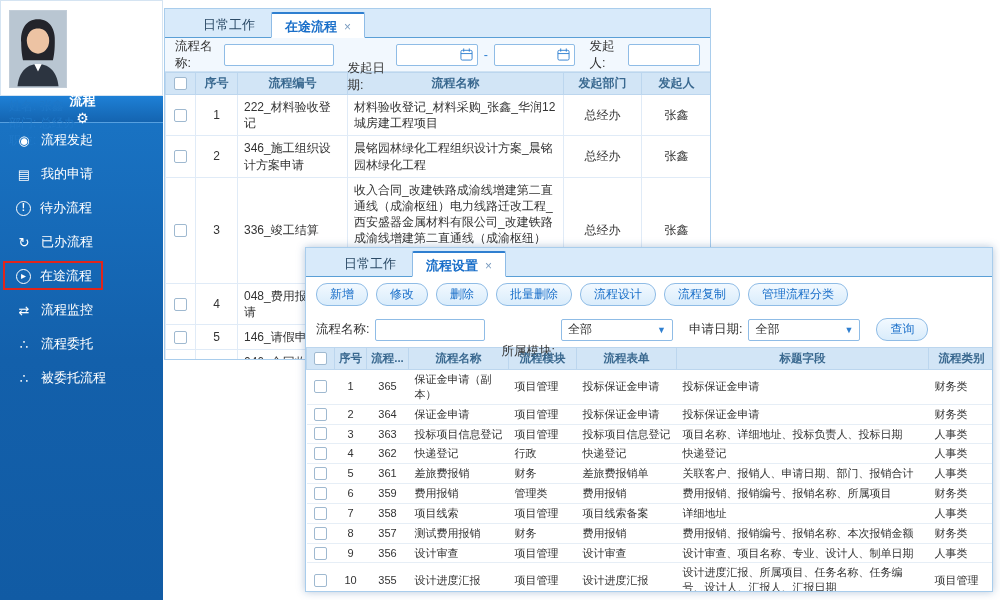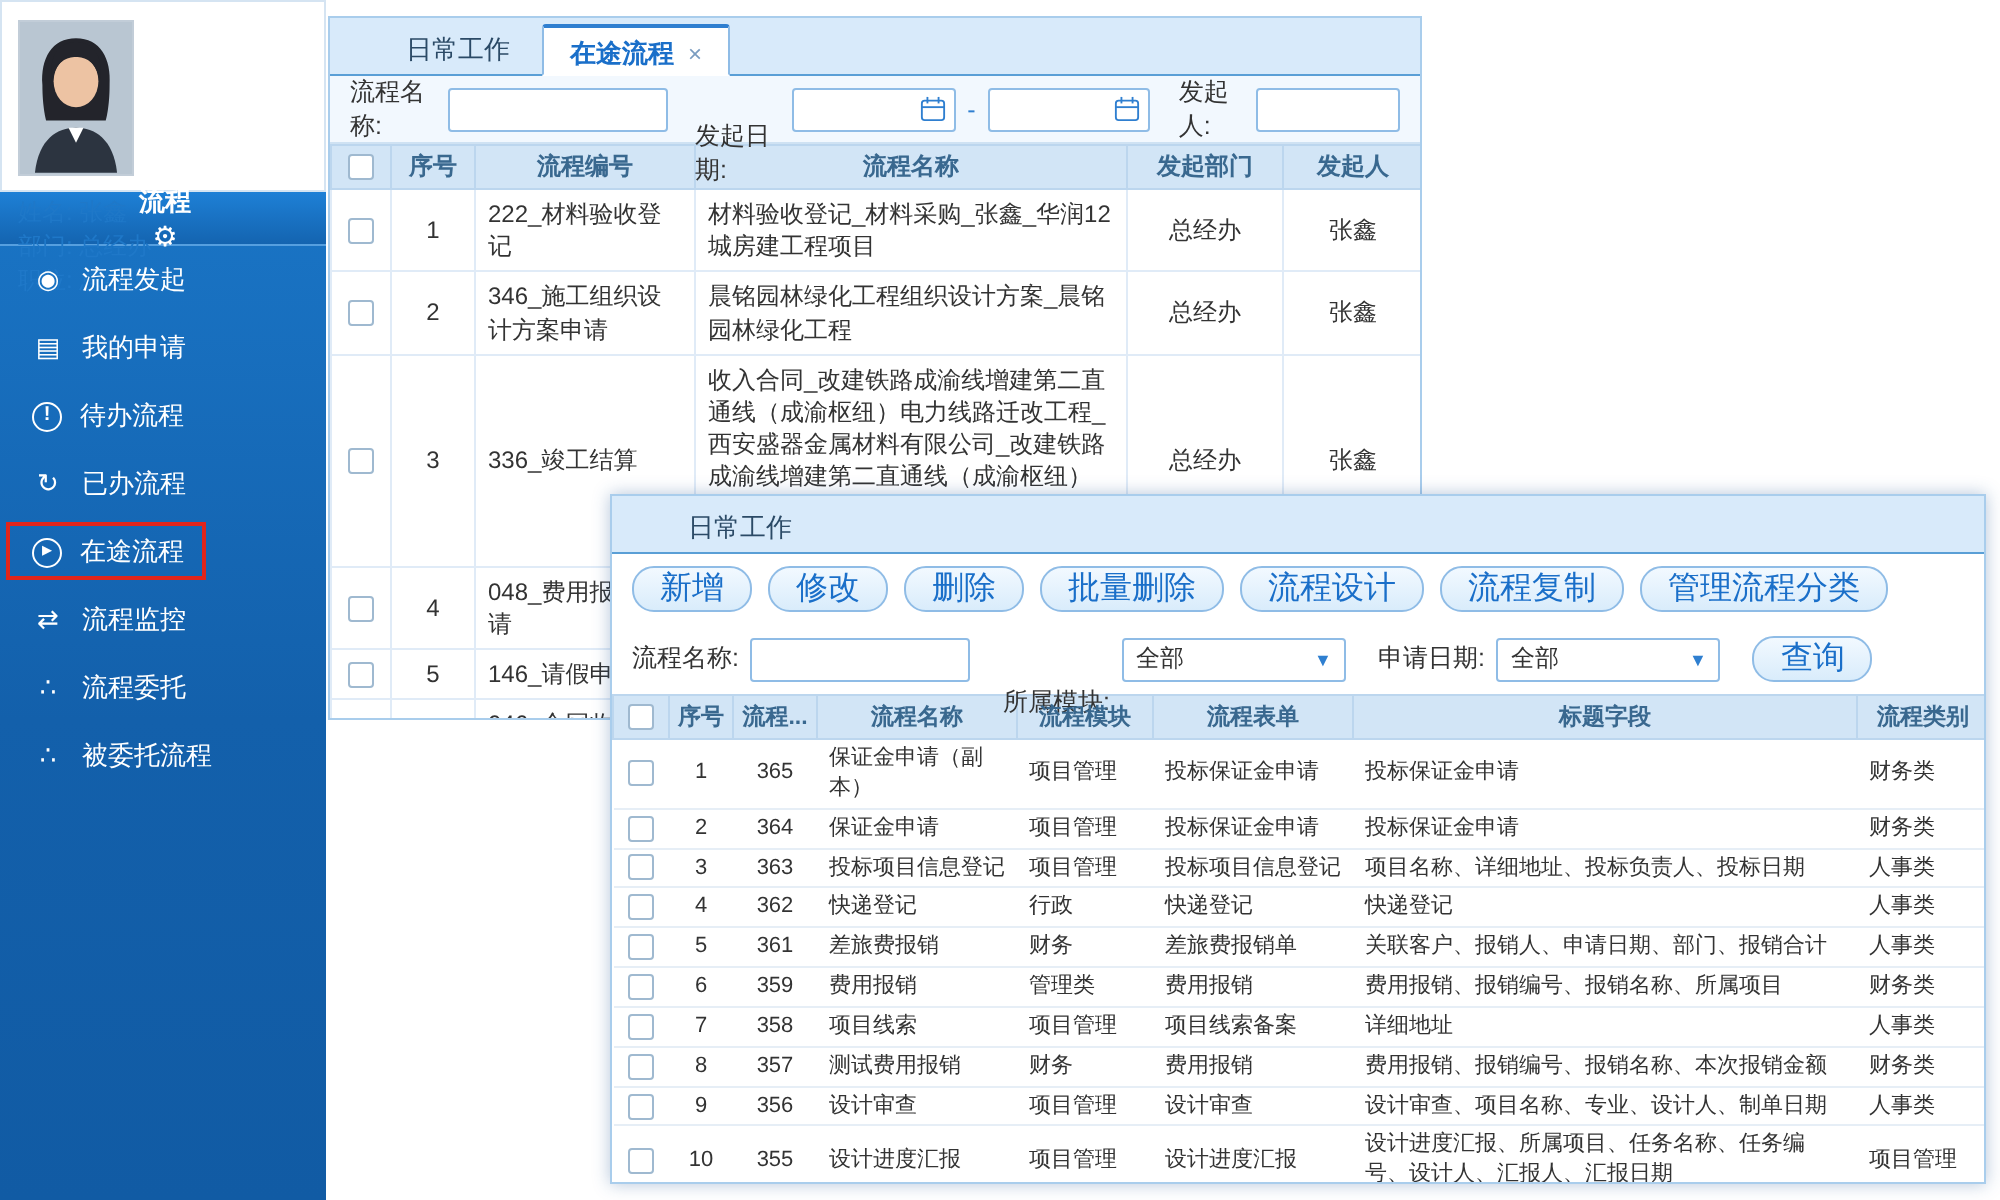--- a/index.html
+++ b/index.html
@@ -40,21 +40,21 @@
   .txt { height:22px; border:1px solid #8fbce6; border-radius:2px; padding:0 4px; font-size:12px; color:#333; outline:none; }
   .w110 { width:110px; } .w72 { width:72px; }
   .dateinput { display:inline-flex; align-items:center; justify-content:flex-end; width:100px; height:22px;
     border:1px solid #8fbce6; border-radius:2px; background:#fff; padding:0 4px; cursor:text; }
   .dash { color:#2f7fd0; }
   .select { display:inline-flex; align-items:center; justify-content:space-between; width:112px; height:22px;
     border:1px solid #8fbce6; border-radius:2px; background:#fff; padding:0 6px; font-size:12px; color:#333; cursor:pointer;font-family:Liberation Serif, serif; }
   .select .arr { color:#2f7fd0; font-size:9px; }
 
   .toolbar { height:35px; display:flex; align-items:center; gap:8px; padding:0 10px; background:#fff; }
-  .btn { height:23px; padding:0 13px; font-size:16px; color:#1a6fc9; background:linear-gradient(#f2f9ff,#d9ecfb);
+  .btn { height:23px; padding:0 13px; font-size:12px; color:#1a6fc9; background:linear-gradient(#f2f9ff,#d9ecfb);
     border:1px solid #8fbce6; border-radius:11px; cursor:pointer; white-space:nowrap; }
 
   table { width:100%; border-collapse:collapse; table-layout:fixed; }
   th { background:#d2e5f6; color:#39688f; font-weight:bold; font-size:12px; height:22px; border:1px solid #bcd6ee; padding:2px 4px; }
   .cb { width:13px; height:13px; border:1px solid #9fb9d0; border-radius:2px; background:#fff; margin:0 auto; cursor:pointer; }
 
   #t1 td { border:1px solid #e0ebf7; font-size:12px; color:#333; padding:4px 6px; line-height:1.35; word-break:break-all; height:24px; }
   #t2 th { font-size:11.5px; }
   #t2 td { border-bottom:1px solid #e6eef6; font-size:11px; color:#333; padding:2px 6px; line-height:1.35; word-break:break-all; height:15px; }
   td.c, th.c { text-align:center; }
@@ -239,20 +239,23 @@
           </tr>
         </tbody>
     </table>
   </section>
 
   <section class="win win2">
     <div class="tabbar">
       <div class="tab">
         <span>日常工作</span>
       </div>
+      <div class="tab active">
+        <span>流程设置</span><span class="close">×</span>
+      </div>
     </div>
     <div class="toolbar" id="toolbar2">
         <button class="btn">新增</button>
         <button class="btn">修改</button>
         <button class="btn">删除</button>
         <button class="btn">批量删除</button>
         <button class="btn">流程设计</button>
         <button class="btn">流程复制</button>
         <button class="btn">管理流程分类</button>
       </div>

